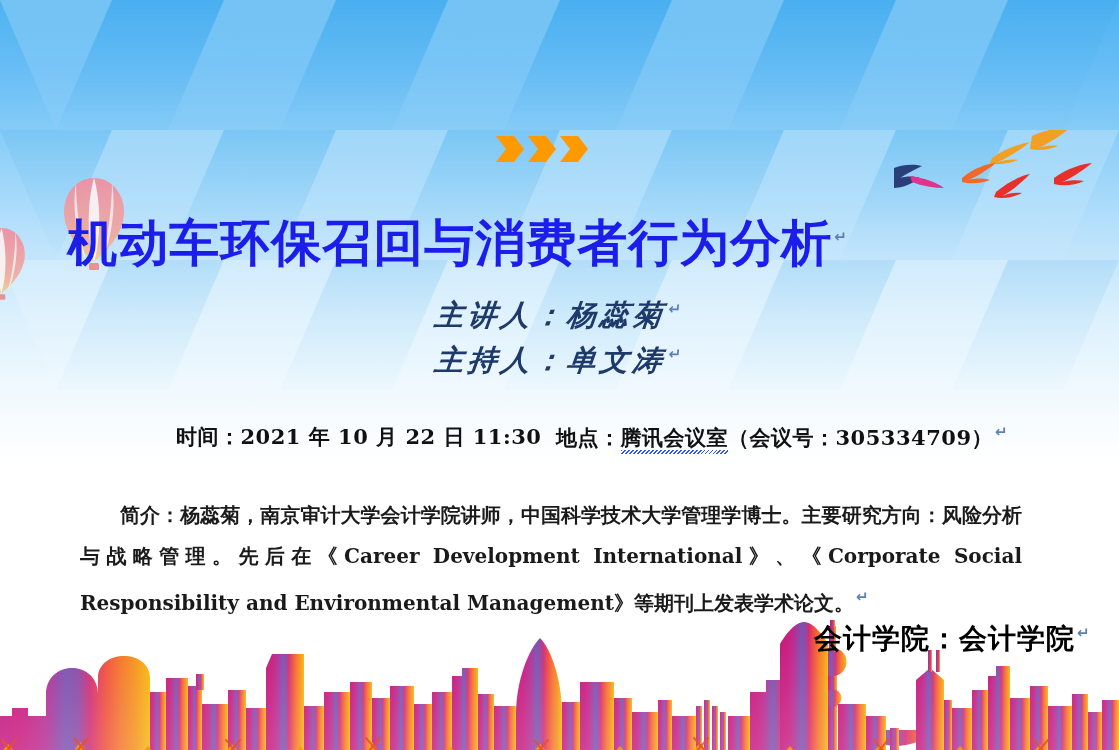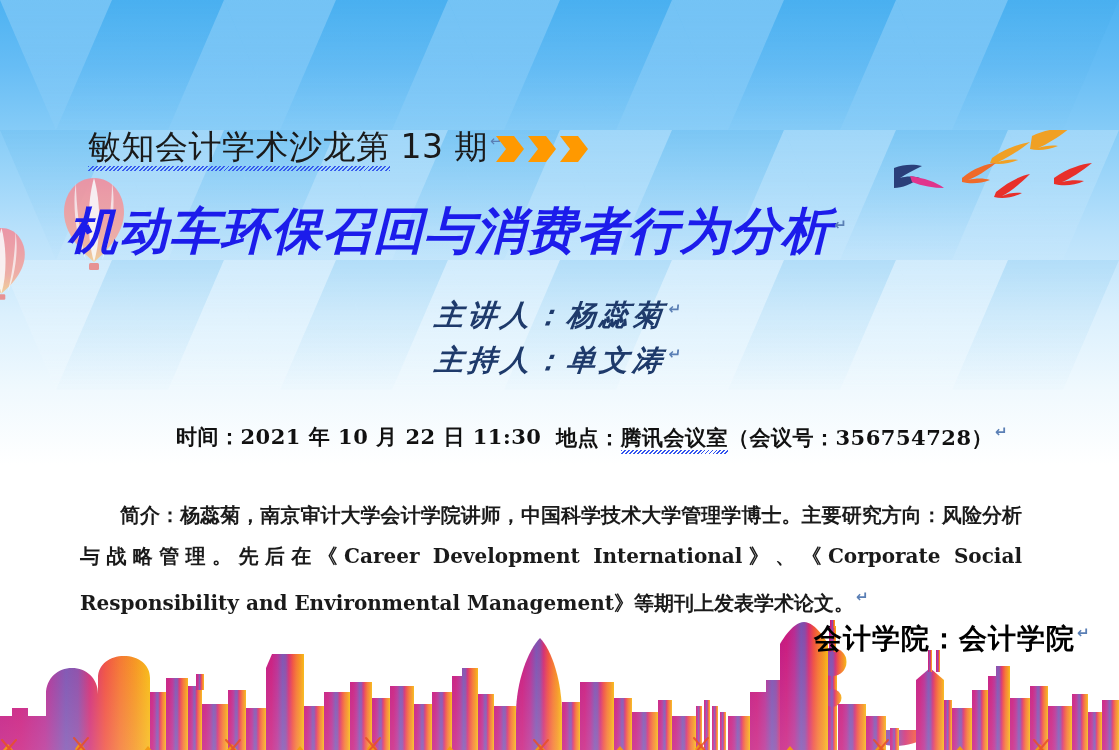--- a/index.html
+++ b/index.html
@@ -47,26 +47,25 @@
     content:""; position:absolute; left:0; right:0; bottom:-5px; height:5px;
     background:
       repeating-linear-gradient(135deg,#3355ee 0 1.4px, transparent 1.4px 3px);
     -webkit-mask-image:
       repeating-linear-gradient(90deg,#000 0 3px, transparent 3px 3px);
     opacity:.95;
   }
   .ret{ color:#5a7fb5; font-size:15px; vertical-align:super; padding-left:2px;
         font-family:"DejaVu Sans",sans-serif; }
   .main-title{
-    position:absolute; left:0; top:206px; width:915px;
+    position:absolute; left:0; top:218px; width:915px;
     text-align:center;
     font-size:50px; line-height:1;
     color:#1c1ceb; font-weight:700; letter-spacing:1px;
     font-family:"DejaVu Sans","Liberation Sans",sans-serif;
-    font-style:italic;
   }
   .person{
     position:absolute; left:0; width:1119px; text-align:center;
     color:#1e3a6b; font-size:29px; font-weight:700;
     font-family:"DejaVu Serif","Liberation Serif",serif;
     font-style:italic; letter-spacing:4px;
     transform:skewX(-6deg);
   }
   .person.p1{ top:296px; }
   .person.p2{ top:341px; }
@@ -209,23 +208,20 @@
       <path d="M112 28 C126 18 140 14 150 12 C140 20 128 28 118 32 C124 30 132 29 138 30 C128 34 118 35 110 33 Z" fill="#f0a024"></path>
       <path d="M152 6 C164 0 178 -2 190 -2 C180 6 168 14 158 18 C164 16 172 15 178 16 C168 20 158 21 150 19 Z" fill="#f0a024"></path>
       <path d="M82 48 C94 38 106 34 116 33 C106 41 96 47 88 50 C96 48 104 48 110 50 C100 54 90 54 82 52 Z" fill="#ef6a2a"></path>
       <path d="M116 62 C128 52 140 46 150 44 C140 54 130 62 122 66 C128 63 136 62 142 63 C132 68 122 69 114 67 Z" fill="#e8302a"></path>
       <path d="M174 48 C188 38 202 34 212 33 C202 41 190 49 182 52 C190 50 198 50 204 51 C194 56 182 56 174 54 Z" fill="#e8302a"></path>
       <path d="M14 38 C24 34 34 34 42 36 C34 40 26 44 20 48 C26 46 34 46 40 48 C32 54 22 58 14 58 Z" fill="#2a3f7a"></path>
       <path d="M30 46 C44 48 56 52 64 58 C54 58 42 56 32 52 Z" fill="#e0348c"></path>
     </g>
   </svg>
 
-  <div class="kicker">
-    <span class="wavy">敏知会计学术沙龙第</span><span>&nbsp;13 期</span><span class="ret">↵</span>
-  </div>
 
   <svg class="chevrons" viewBox="0 0 100 34">
     <g fill="#FF9900">
       <path d="M2 4 L20 4 L30 17 L20 30 L2 30 L12 17 Z"></path>
       <path d="M34 4 L52 4 L62 17 L52 30 L34 30 L44 17 Z"></path>
       <path d="M66 4 L84 4 L94 17 L84 30 L66 30 L76 17 Z"></path>
     </g>
   </svg>
 
   <div class="main-title">
@@ -235,21 +231,21 @@
   <div class="person p1">
     <span>主讲人：杨蕊菊</span><span class="ret">↵</span>
   </div>
   <div class="person p2">
     <span>主持人：单文涛</span><span class="ret">↵</span>
   </div>
 
   <div class="meta">
     <span class="time">时间：2021 年 10 月 22 日 11:30</span>
     <span class="place">
-      <span>地点：</span><span class="uline">腾讯会议室</span><span>（会议号：356754728）</span><span class="ret">↵</span>
+      <span>地点：</span><span class="uline">腾讯会议室</span><span>（会议号：305334709）</span><span class="ret">↵</span>
     </span>
   </div>
 
   <div class="bio">
     <span>简介：杨蕊菊，南京审计大学会计学院讲师，中国科学技术大学管理学博士。主要研究方向：风险分析与战略管理。先后在《Career Development International》、《Corporate Social Responsibility and Environmental Management》等期刊上发表学术论文。</span><span class="ret">↵</span>
   </div>
 
   <svg class="skyline" viewBox="0 0 1119 130" preserveAspectRatio="none">
     <defs>
       <linearGradient id="skyg" x1="0" y1="0" x2="1" y2="0">

